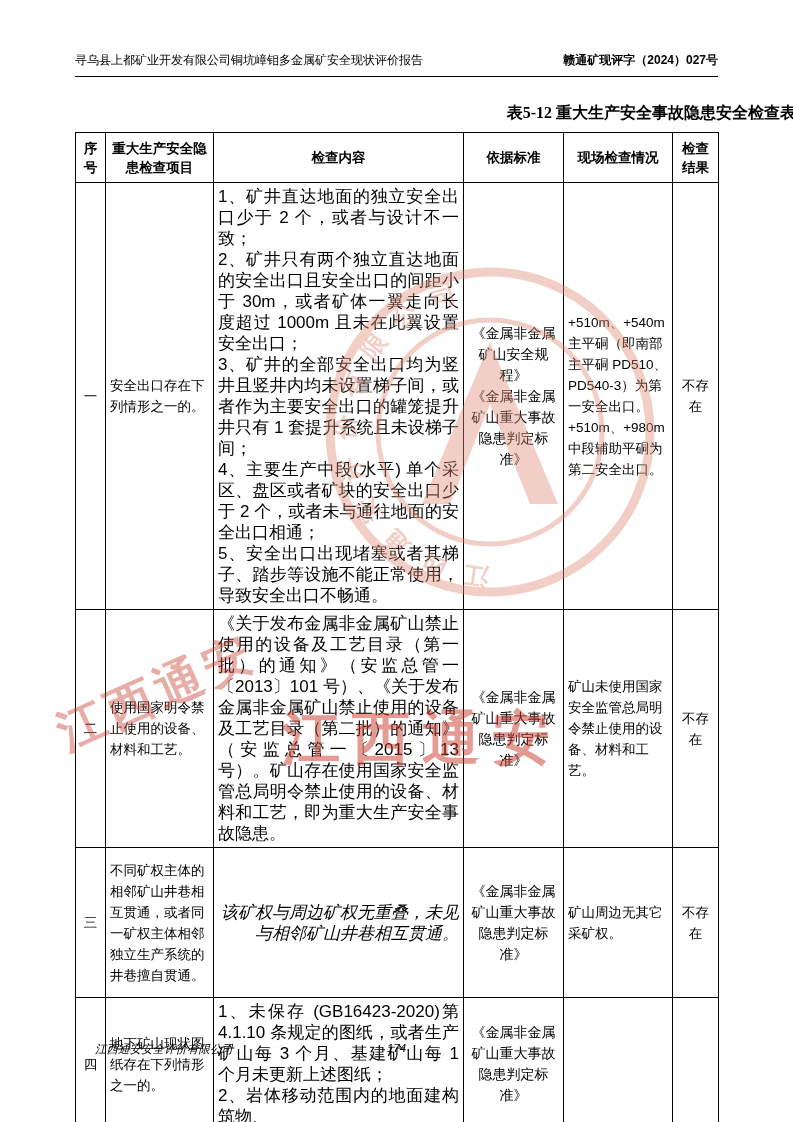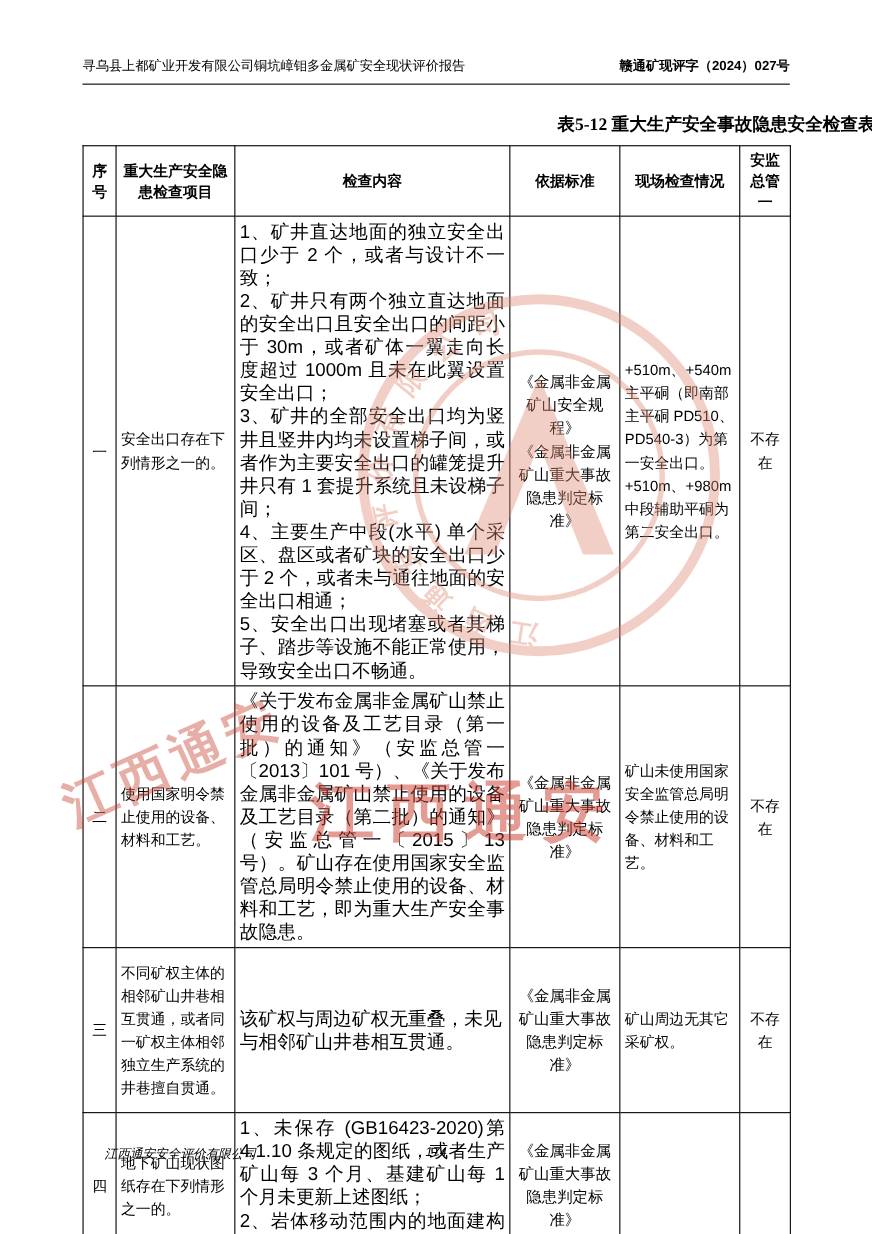--- a/index.html
+++ b/index.html
@@ -36,21 +36,21 @@
     border:1px solid #000; vertical-align:middle;
     padding:3px 4px; line-height:21px; overflow:hidden;
   }
   table.insp th {
     font-weight:bold; text-align:center; height:50px; font-size:13.5px; line-height:19px;
   }
   tr.r1 { height:386px; } tr.r2 { height:214px; } tr.r3 { height:150px; } tr.r4 { height:104px; }
   td.c-no { text-align:center; font-size:13.5px; }
   td.c-item { text-align:left; font-size:13.5px; padding:3px 6px; }
   td.c-content { text-align:justify; font-size:17px; padding:4px 7px; white-space:pre-line; }
-  td.c-content.center { text-align:left; white-space:normal; }
+  td.c-content.center { text-align:right; white-space:normal;font-style:italic; }
   td.c-standard { text-align:center; font-size:14px; white-space:pre-line; line-height:22px; }
   td.c-site { text-align:left; font-size:13.5px; padding:4px 6px; white-space:pre-line; }
   td.c-result { text-align:center; font-size:13.5px; }
 
   
   .doc-footer {
     position:absolute; top:1042px; left:75px; width:643px;
     font-size:11.5px;
     font-style:italic;
   }
@@ -93,21 +93,21 @@
         <col style="width:109px">
         <col style="width:46px">
     </colgroup>
     <thead>
       <tr>
         <th>序号</th>
         <th>重大生产安全隐患检查项目</th>
         <th>检查内容</th>
         <th>依据标准</th>
         <th>现场检查情况</th>
-        <th>安监总管一</th>
+        <th>检查结果</th>
       </tr>
     </thead>
     <tbody>
       <tr class="r1">
         <td class="c-no">一</td>
         <td class="c-item">安全出口存在下列情形之一的。</td>
         <td class="c-content">1、矿井直达地面的独立安全出口少于 2 个，或者与设计不一致；
 2、矿井只有两个独立直达地面的安全出口且安全出口的间距小于 30m，或者矿体一翼走向长度超过 1000m 且未在此翼设置安全出口；
 3、矿井的全部安全出口均为竖井且竖井内均未设置梯子间，或者作为主要安全出口的罐笼提升井只有 1 套提升系统且未设梯子间；
 4、主要生产中段(水平) 单个采区、盘区或者矿块的安全出口少于 2 个，或者未与通往地面的安全出口相通；

